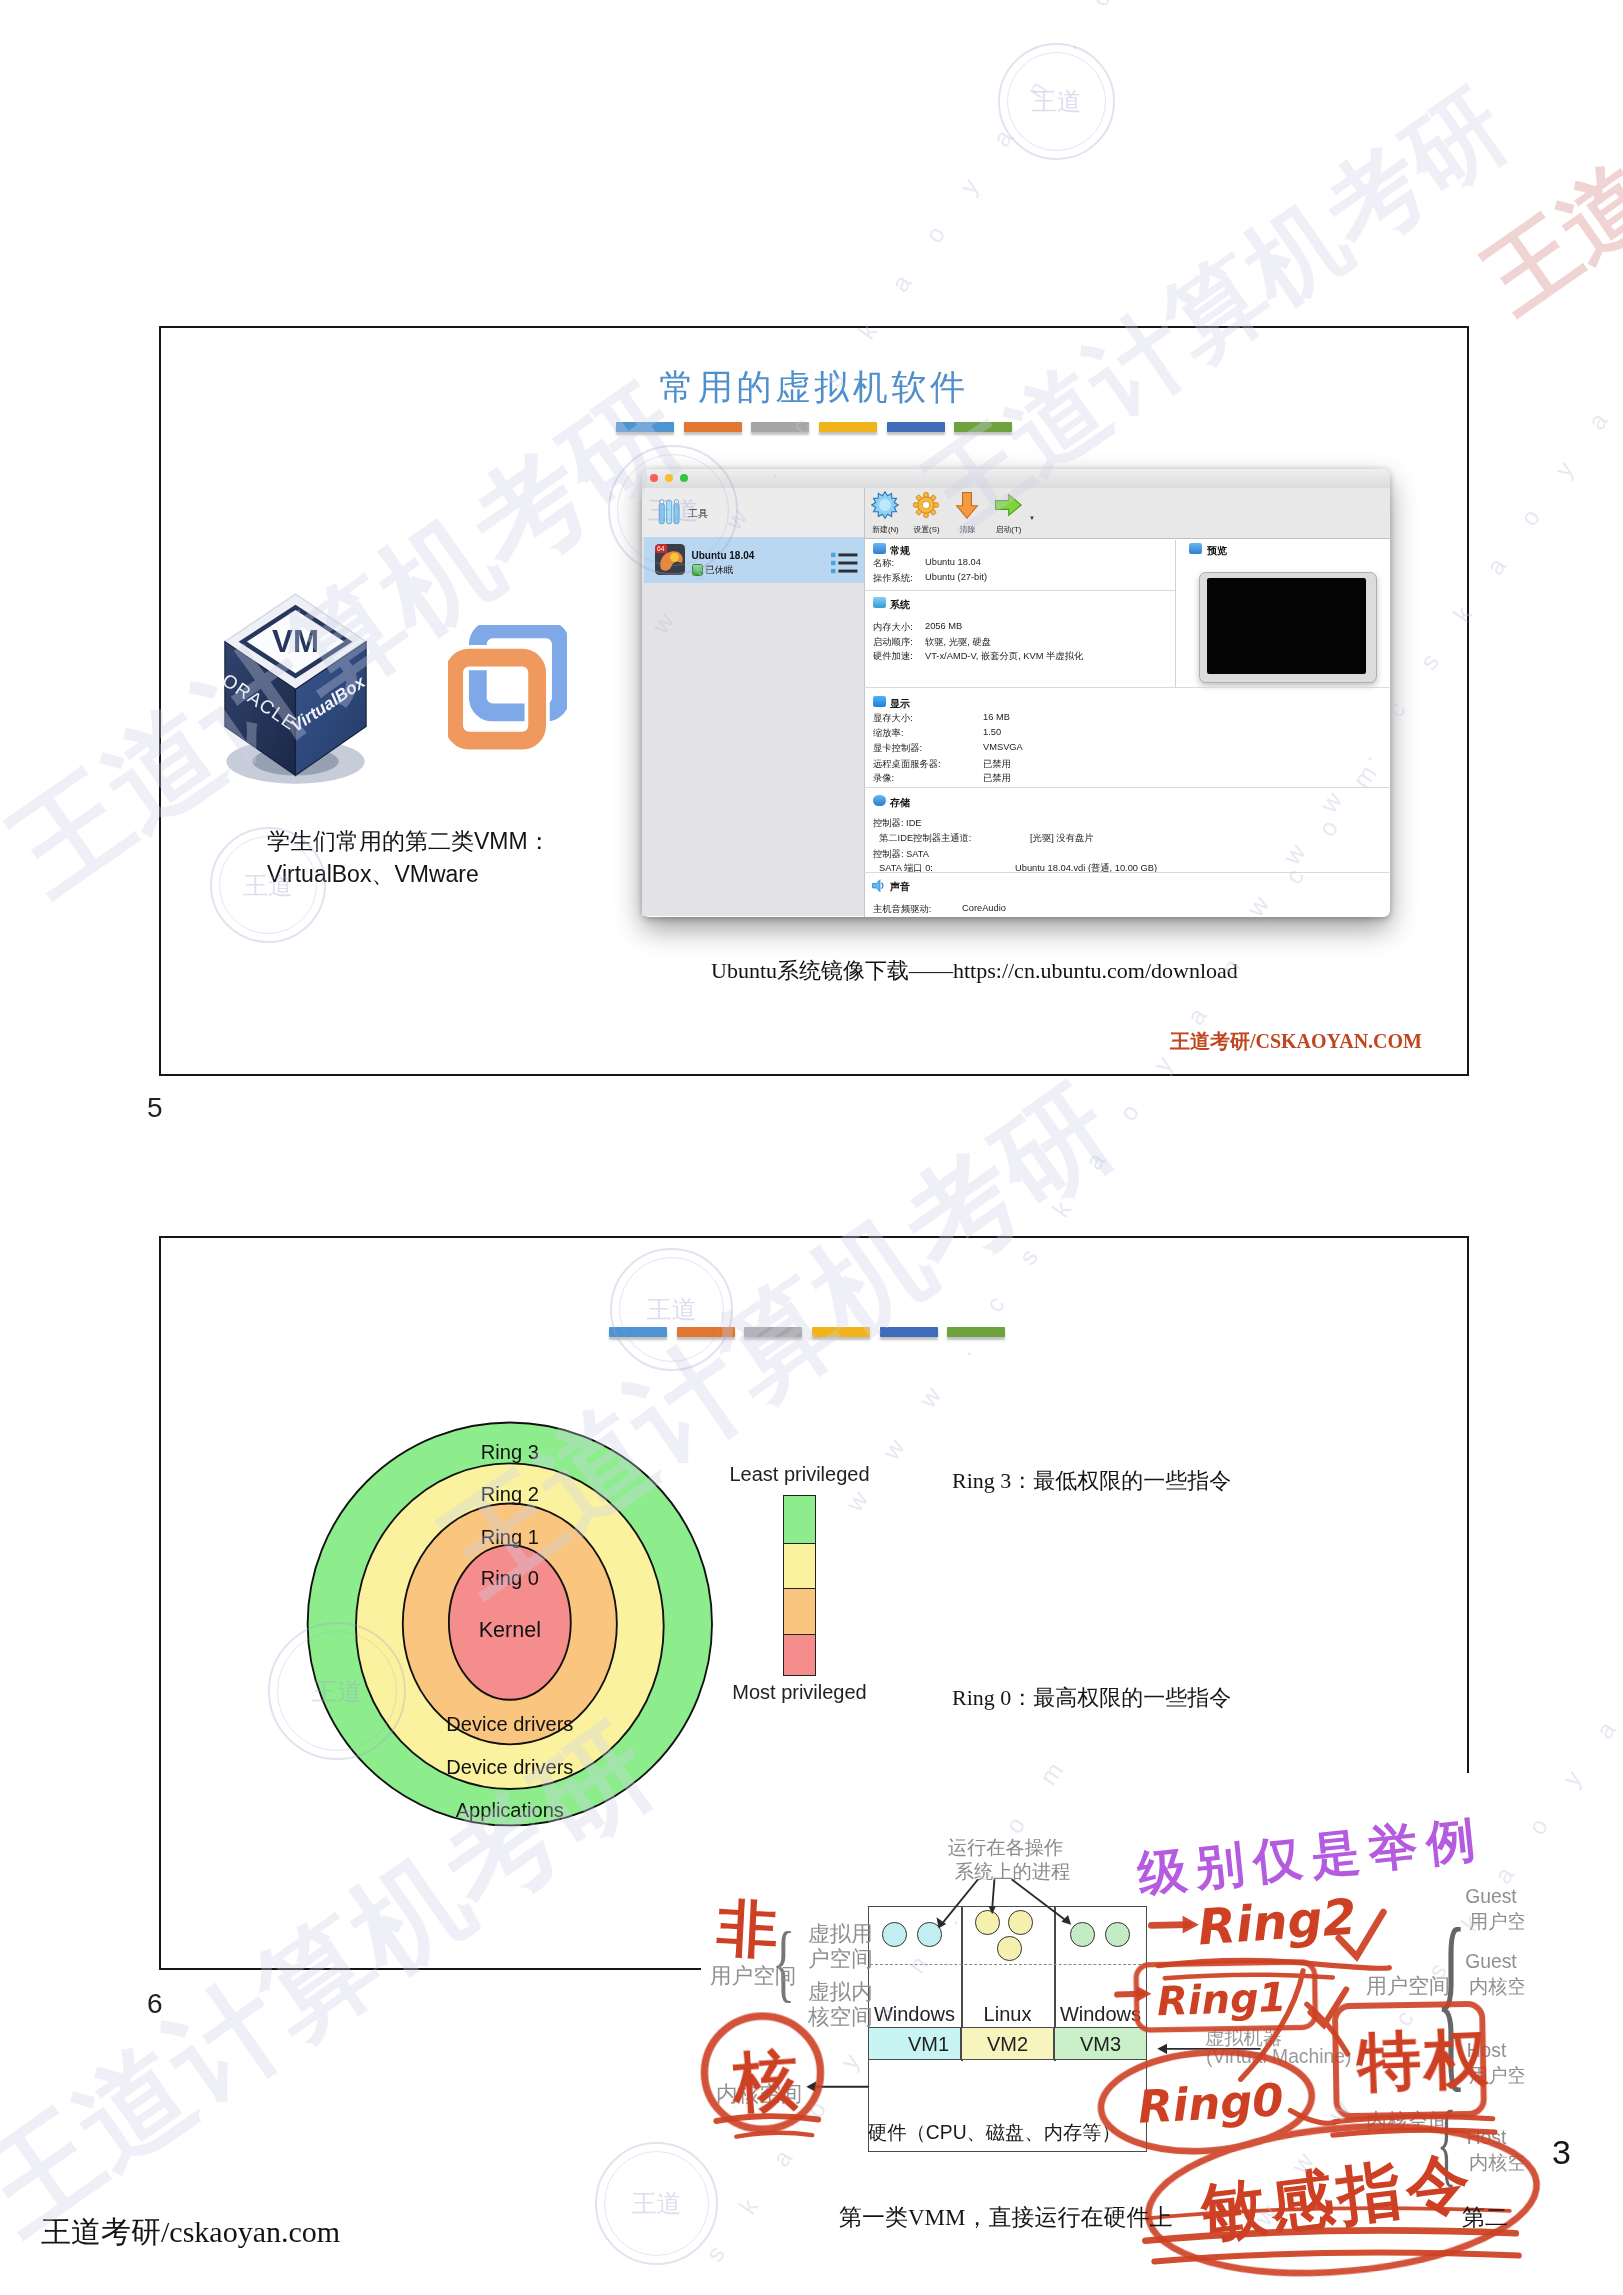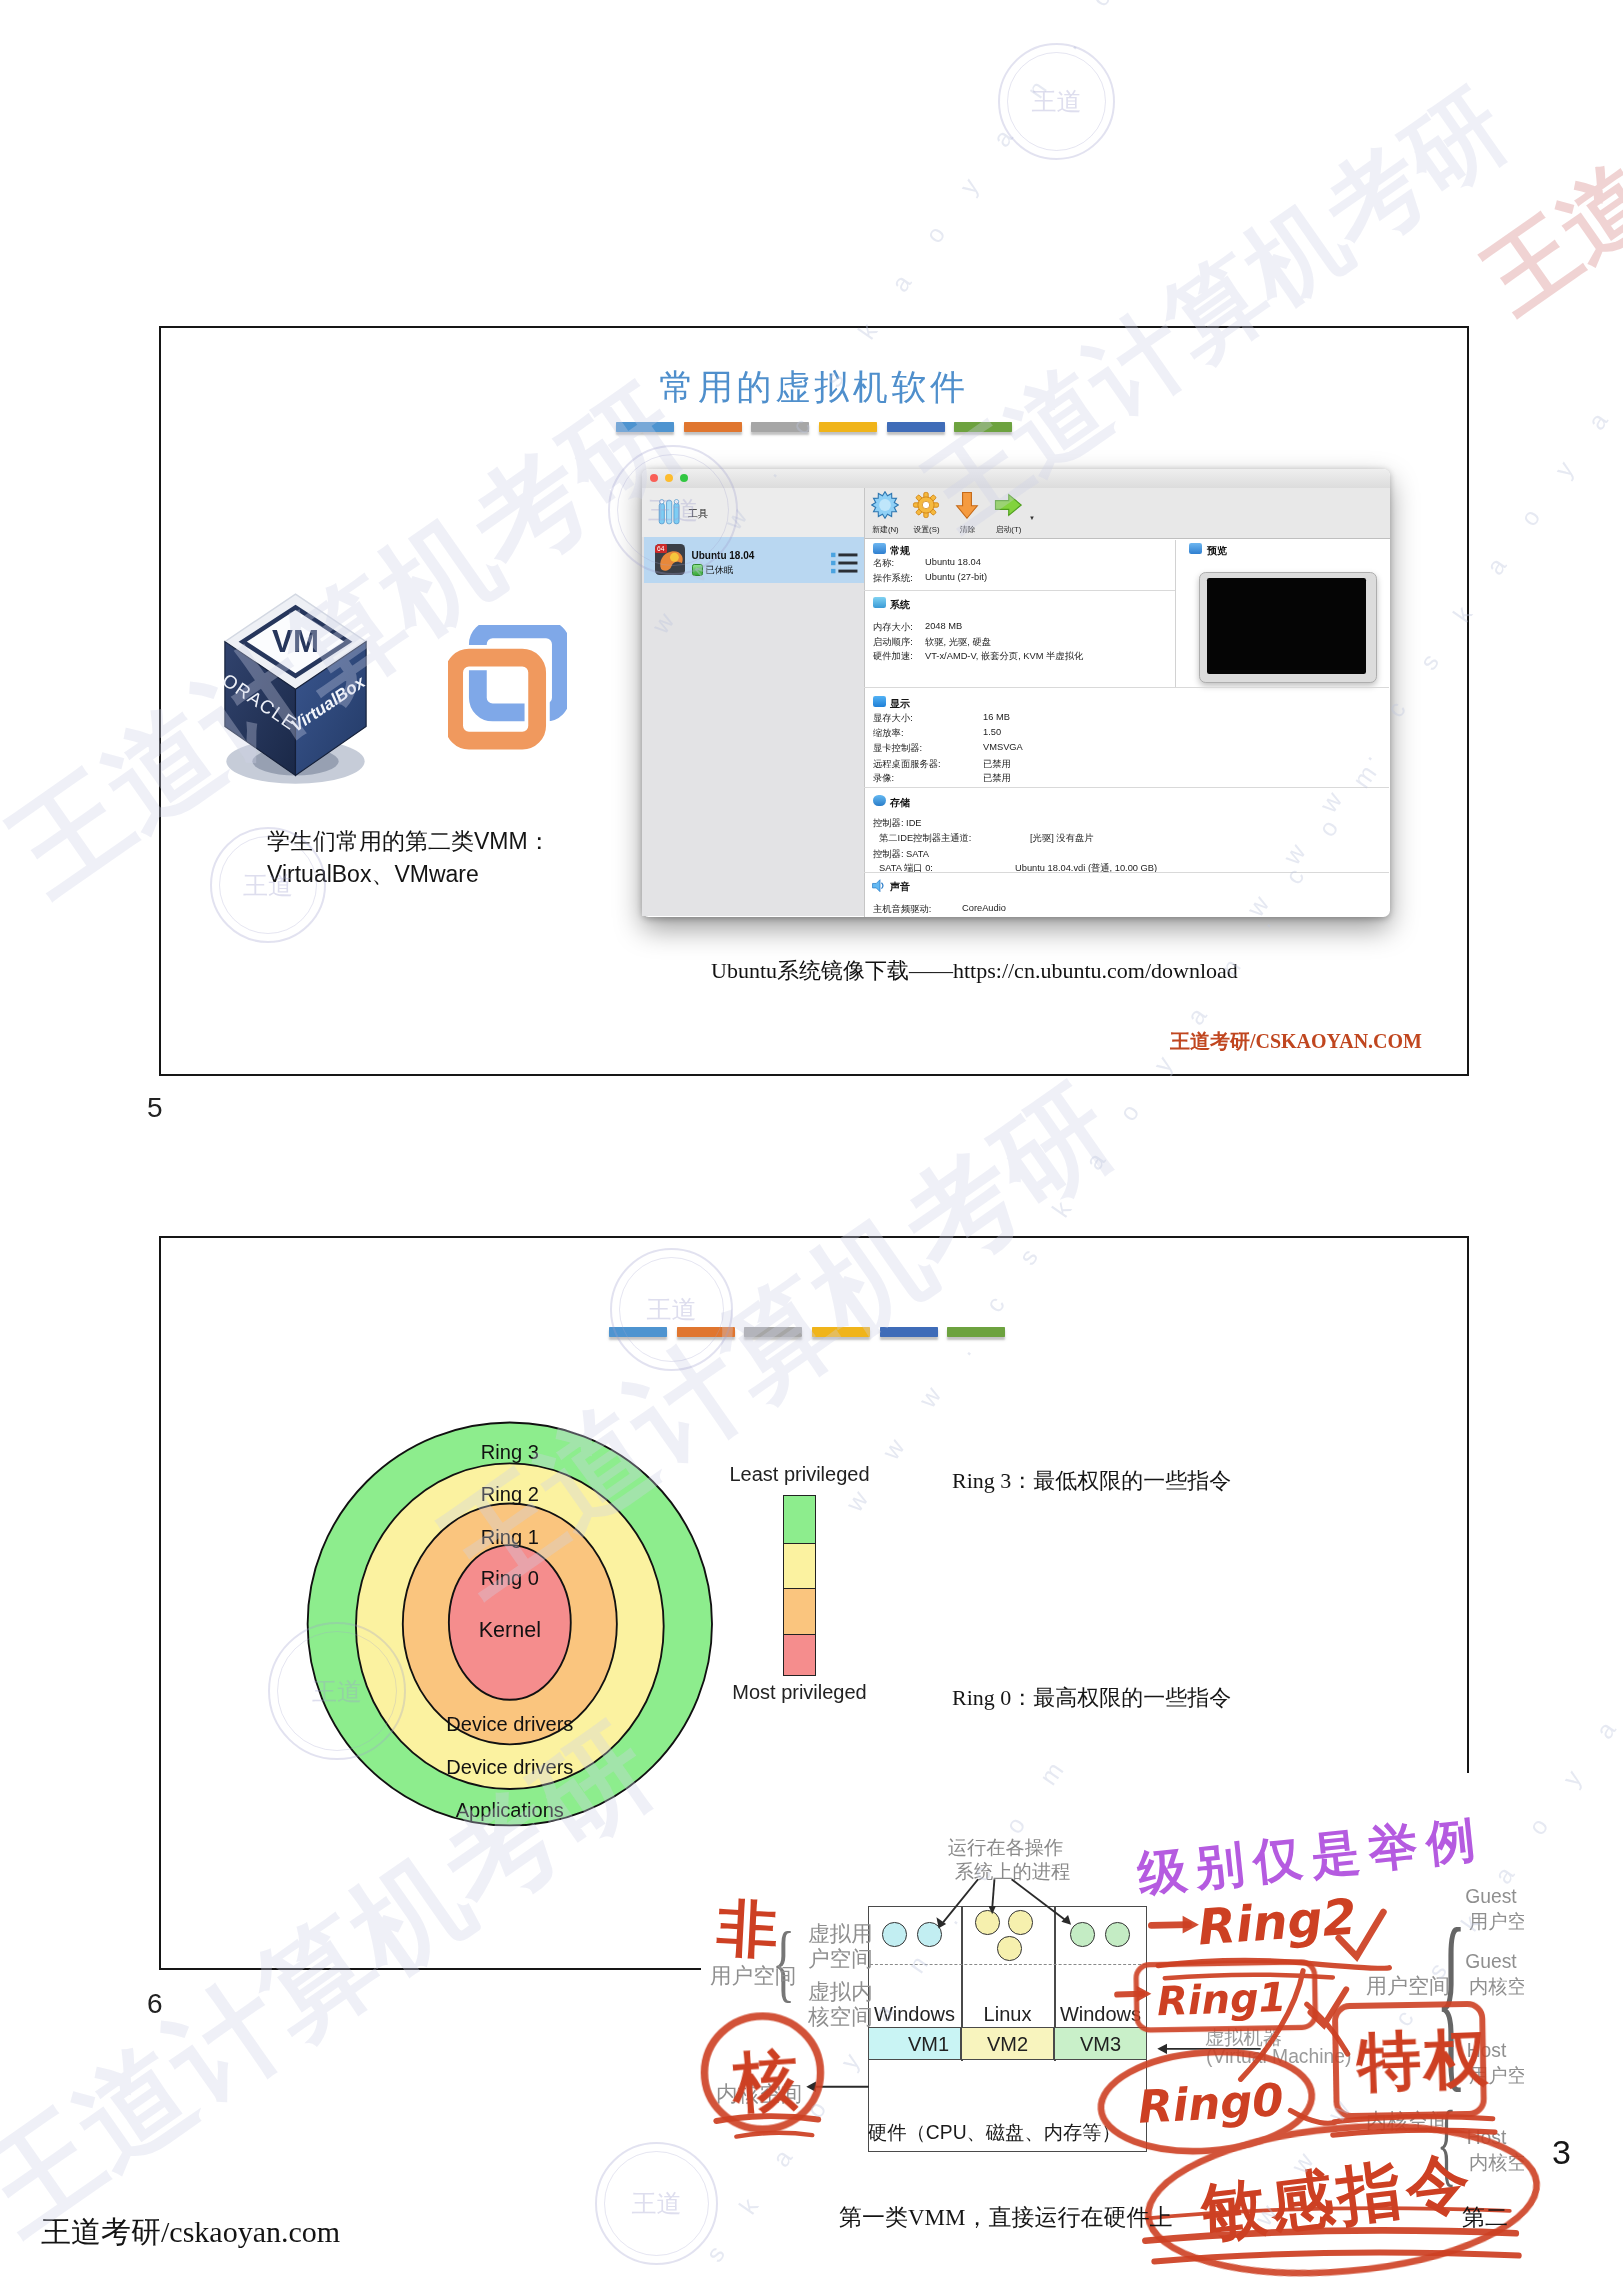--- a/index.html
+++ b/index.html
@@ -178,21 +178,21 @@
       <div class="sechead" style="left:248px;top:75px;">常规</div>
       <div class="row-label" style="left:231px;top:88px;">名称:</div>
       <div class="row-value" style="left:283px;top:88px;">Ubuntu 18.04</div>
       <div class="row-label" style="left:231px;top:103px;">操作系统:</div>
       <div class="row-value" style="left:283px;top:103px;">Ubuntu (27-bit)</div>
       <div class="hdiv" style="left:222px;top:121px;width:311px;"></div>
 
       <div class="abs" style="left:231px;top:128px;width:12.6px;height:11px;border-radius:2.2px;background:linear-gradient(#7fd2f2,#3a9ad6);"></div>
       <div class="sechead" style="left:248px;top:129px;">系统</div>
       <div class="row-label" style="left:231px;top:152px;">内存大小:</div>
-      <div class="row-value" style="left:283px;top:152px;">2048 MB</div>
+      <div class="row-value" style="left:283px;top:152px;">2056 MB</div>
       <div class="row-label" style="left:231px;top:167px;">启动顺序:</div>
       <div class="row-value" style="left:283px;top:167px;">软驱, 光驱, 硬盘</div>
       <div class="row-label" style="left:231px;top:181px;">硬件加速:</div>
       <div class="row-value" style="left:283px;top:181px;">VT-x/AMD-V, 嵌套分页, KVM 半虚拟化</div>
 
       <div class="abs" style="left:533px;top:71px;width:0.7px;height:147px;background:#d2d2d2;"></div>
       <div class="abs" style="left:547px;top:74px;width:12.6px;height:11px;border-radius:2.2px;background:linear-gradient(#6db6f0,#2f7fd0);"></div>
       <div class="sechead" style="left:565px;top:75px;">预览</div>
       <div class="abs" style="left:557px;top:103px;width:176px;height:109px;background:#dcdcdc;border:1.5px solid #aeaeae;border-radius:6.7px;box-shadow:0 3px 6px rgba(0,0,0,.25);">
         <div class="abs" style="left:6.7px;top:5.2px;width:159px;height:96px;background:#050505;border-radius:2.2px;"></div>

